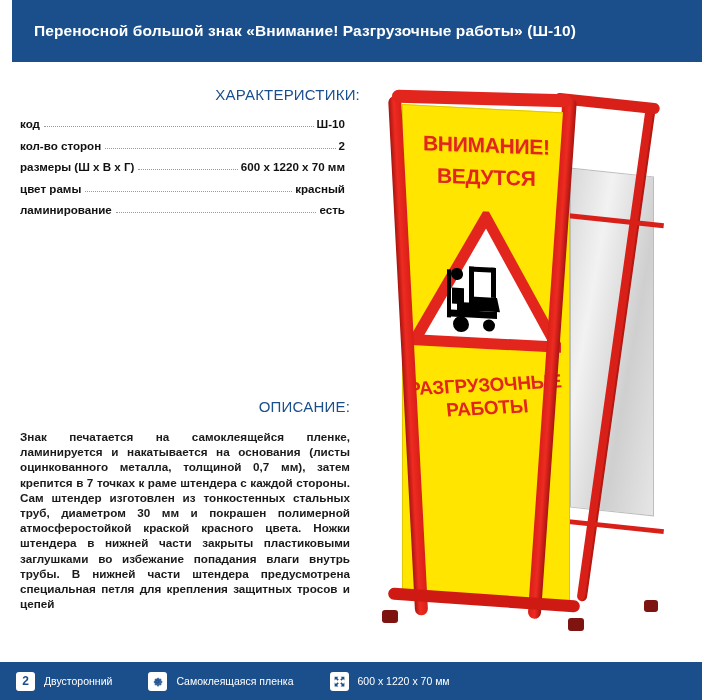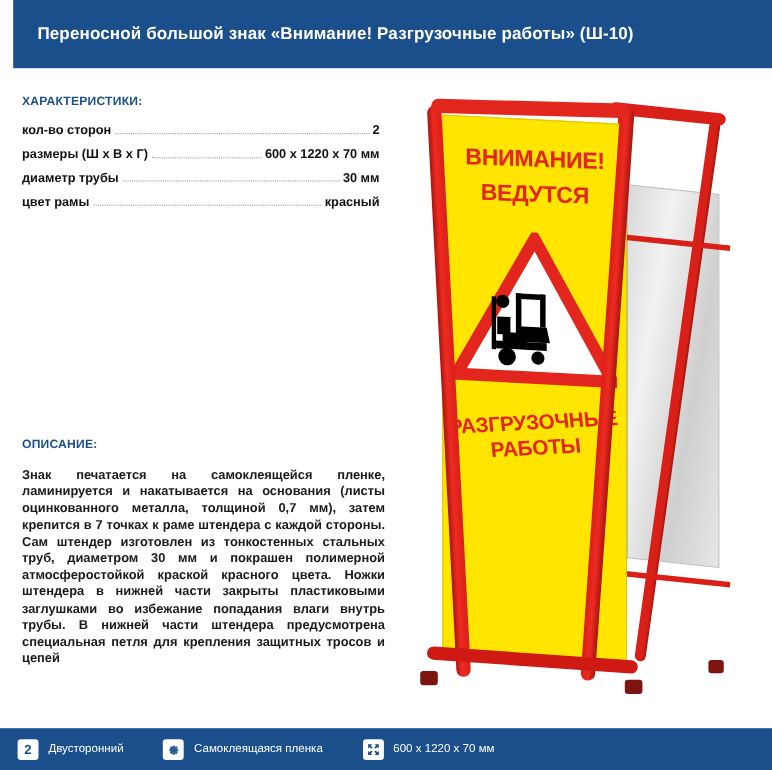--- a/index.html
+++ b/index.html
@@ -35,24 +35,25 @@
   }
 
   
   .left-col {
     position: absolute;
     left: 20px; top: 86px;
     width: 340px;
   }
   .section-title {
     color: #1b4f8c;
-    font-size: 11px;
-    font-weight: bold;
+    font-size: 15px;
+    font-weight: normal;
     margin-bottom: 14px;
     letter-spacing: 0.2px;
+    text-align: right;
   }
 
   .spec-list { width: 325px; }
   .spec-row {
     display: flex;
     align-items: flex-end;
     font-size: 11.6px;
     color: #111111;
     font-weight: bold;
     margin-bottom: 8.5px;
@@ -295,38 +296,43 @@
 <div class="page">
 
   <div class="header">
     <div class="header-title">Переносной большой знак «Внимание! Разгрузочные работы» (Ш-10)</div>
   </div>
 
   <div class="left-col">
     <div class="section-title">ХАРАКТЕРИСТИКИ:</div>
     <div class="spec-list">
       <div class="spec-row">
+        <span class="spec-label">код</span>
+        <span class="spec-dots"></span>
+        <span class="spec-value">Ш-10</span>
+      </div>
+      <div class="spec-row">
         <span class="spec-label">кол-во сторон</span>
         <span class="spec-dots"></span>
         <span class="spec-value">2</span>
       </div>
       <div class="spec-row">
         <span class="spec-label">размеры (Ш х В х Г)</span>
         <span class="spec-dots"></span>
         <span class="spec-value">600 х 1220 х 70 мм</span>
       </div>
       <div class="spec-row">
-        <span class="spec-label">диаметр трубы</span>
-        <span class="spec-dots"></span>
-        <span class="spec-value">30 мм</span>
-      </div>
-      <div class="spec-row">
         <span class="spec-label">цвет рамы</span>
         <span class="spec-dots"></span>
         <span class="spec-value">красный</span>
+      </div>
+      <div class="spec-row">
+        <span class="spec-label">ламинирование</span>
+        <span class="spec-dots"></span>
+        <span class="spec-value">есть</span>
       </div>
     </div>
   </div>
 
   <div class="desc-block">
     <div class="section-title">ОПИСАНИЕ:</div>
     <div class="desc-text">Знак печатается на самоклеящейся пленке, ламинируется и накатывается на основания (листы оцинкованного металла, толщиной 0,7 мм), затем крепится в 7 точках к раме штендера с каждой стороны. Сам штендер изготовлен из тонкостенных стальных труб, диаметром 30 мм и покрашен полимерной атмосферостойкой краской красного цвета. Ножки штендера в нижней части закрыты пластиковыми заглушками во избежание попадания влаги внутрь трубы. В нижней части штендера предусмотрена специальная петля для крепления защитных тросов и цепей</div>
   </div>
 
   <div class="illus">

